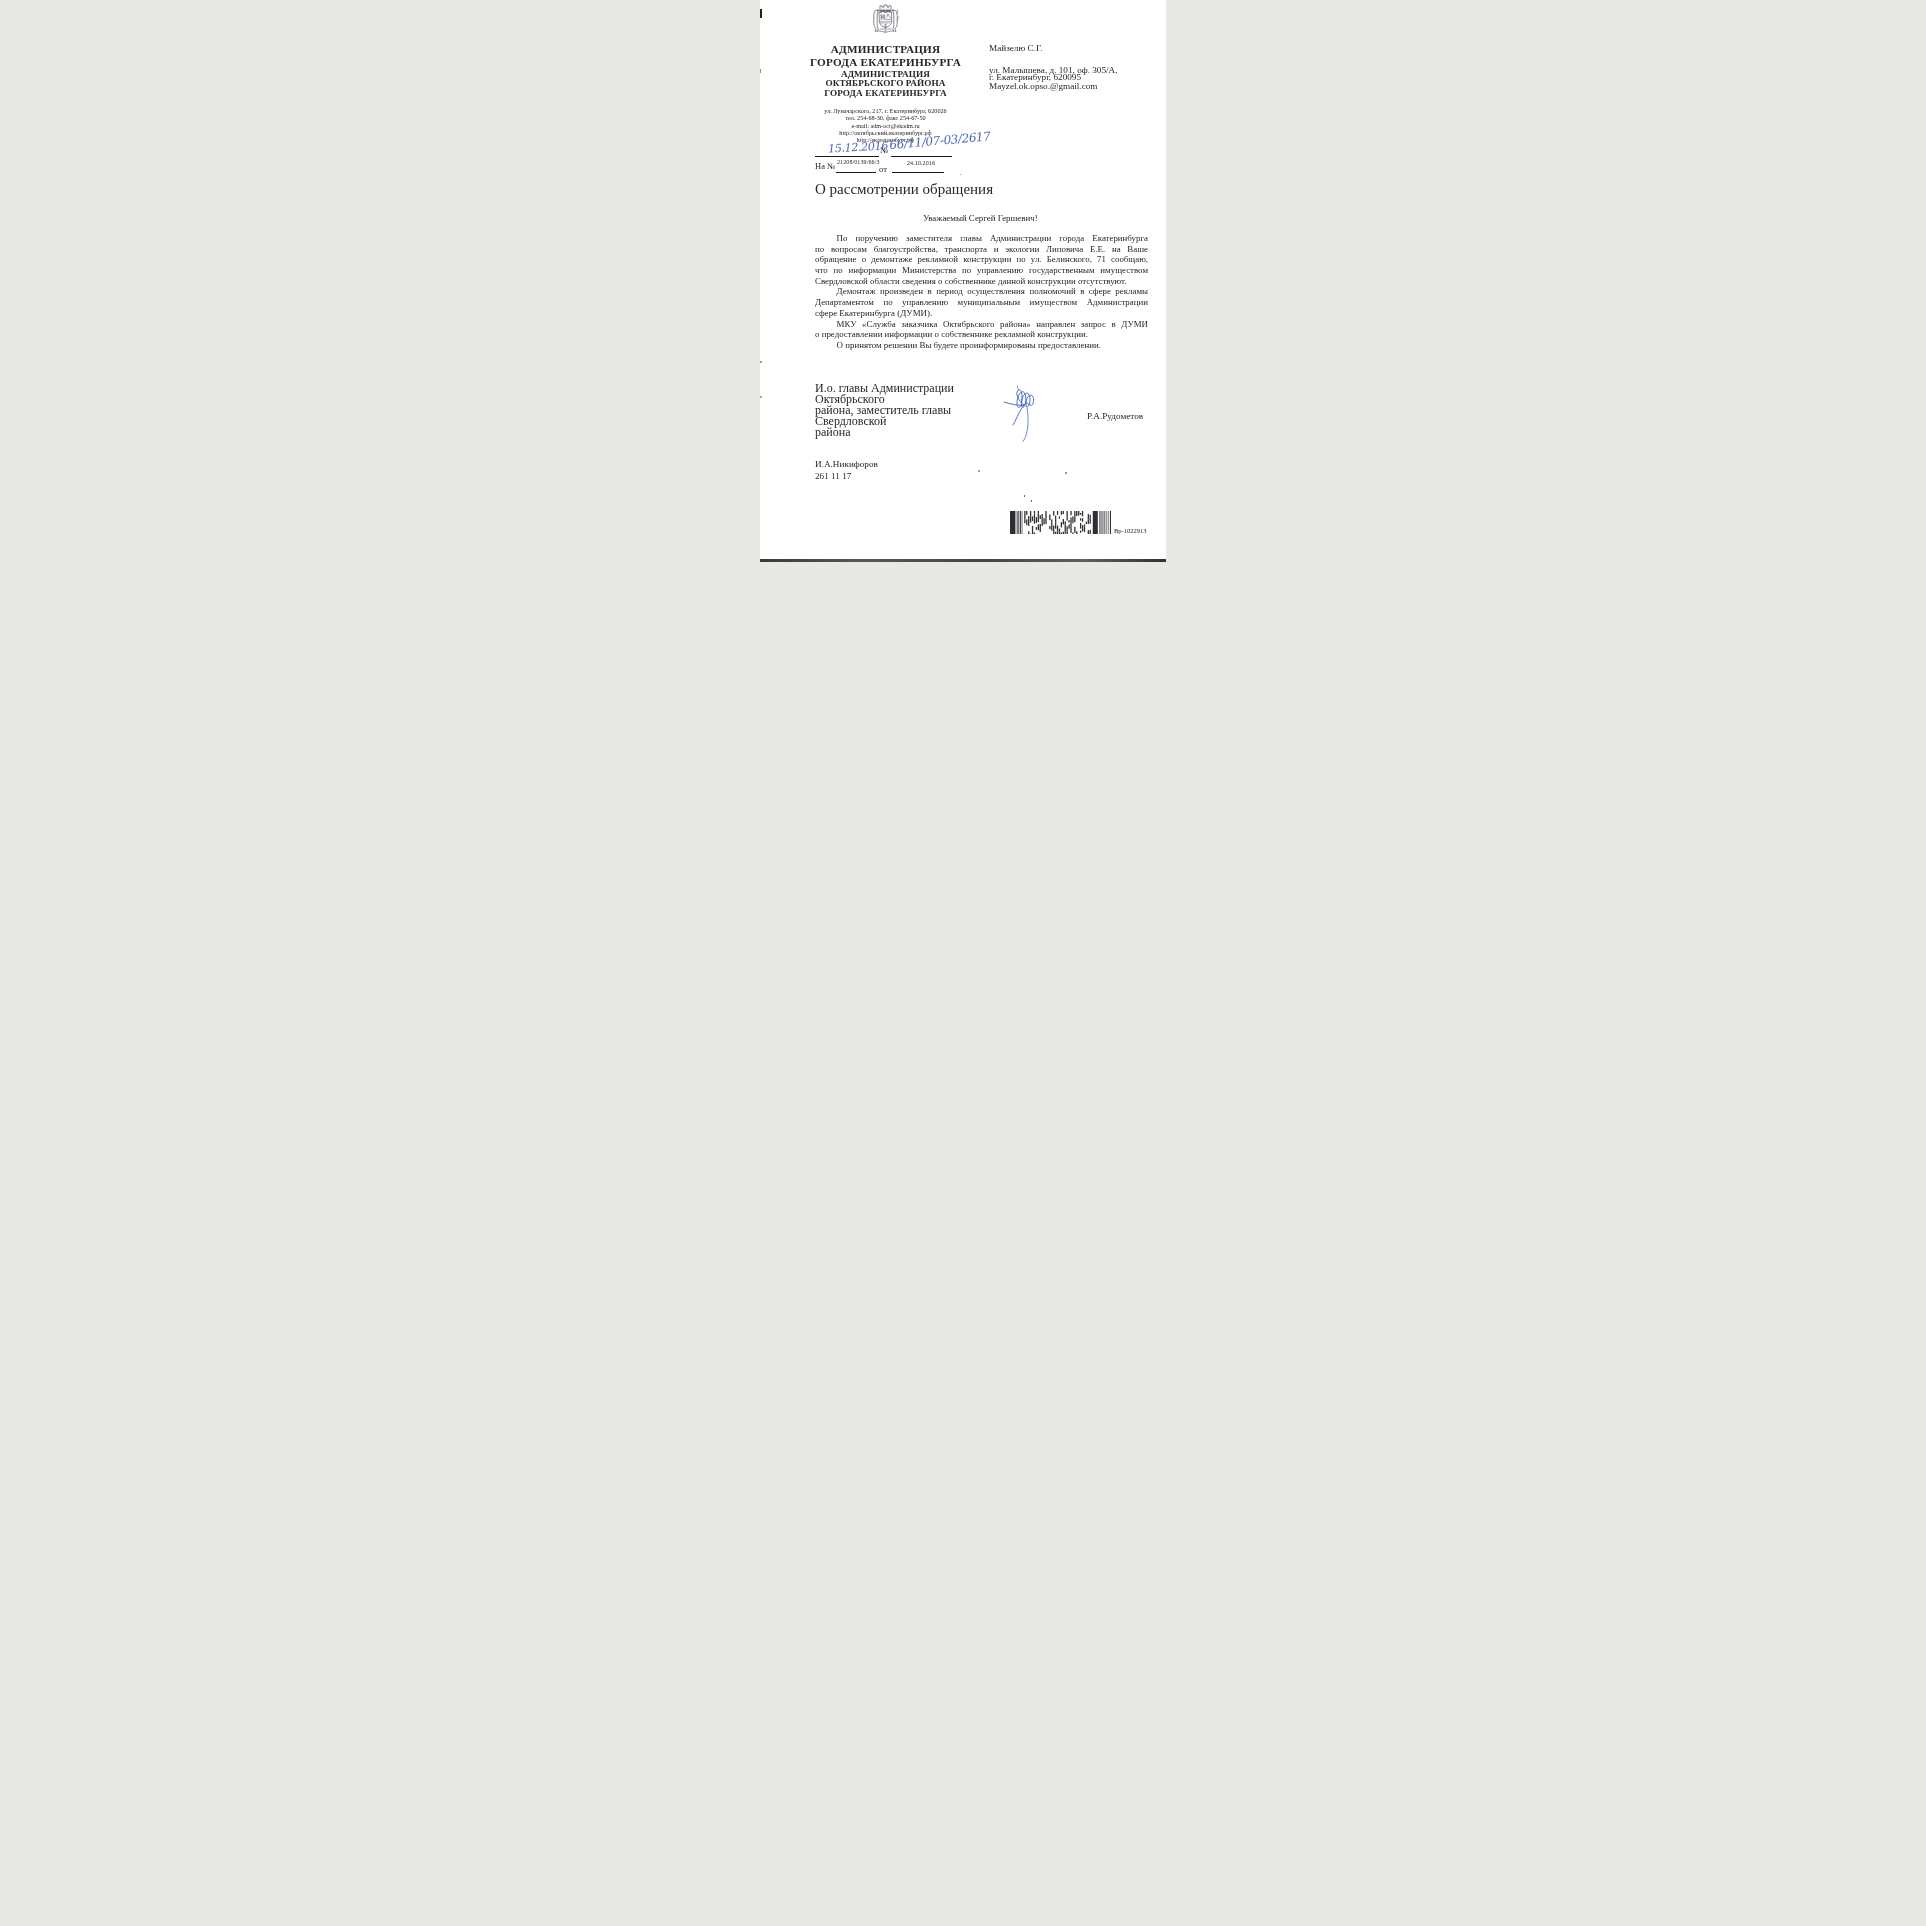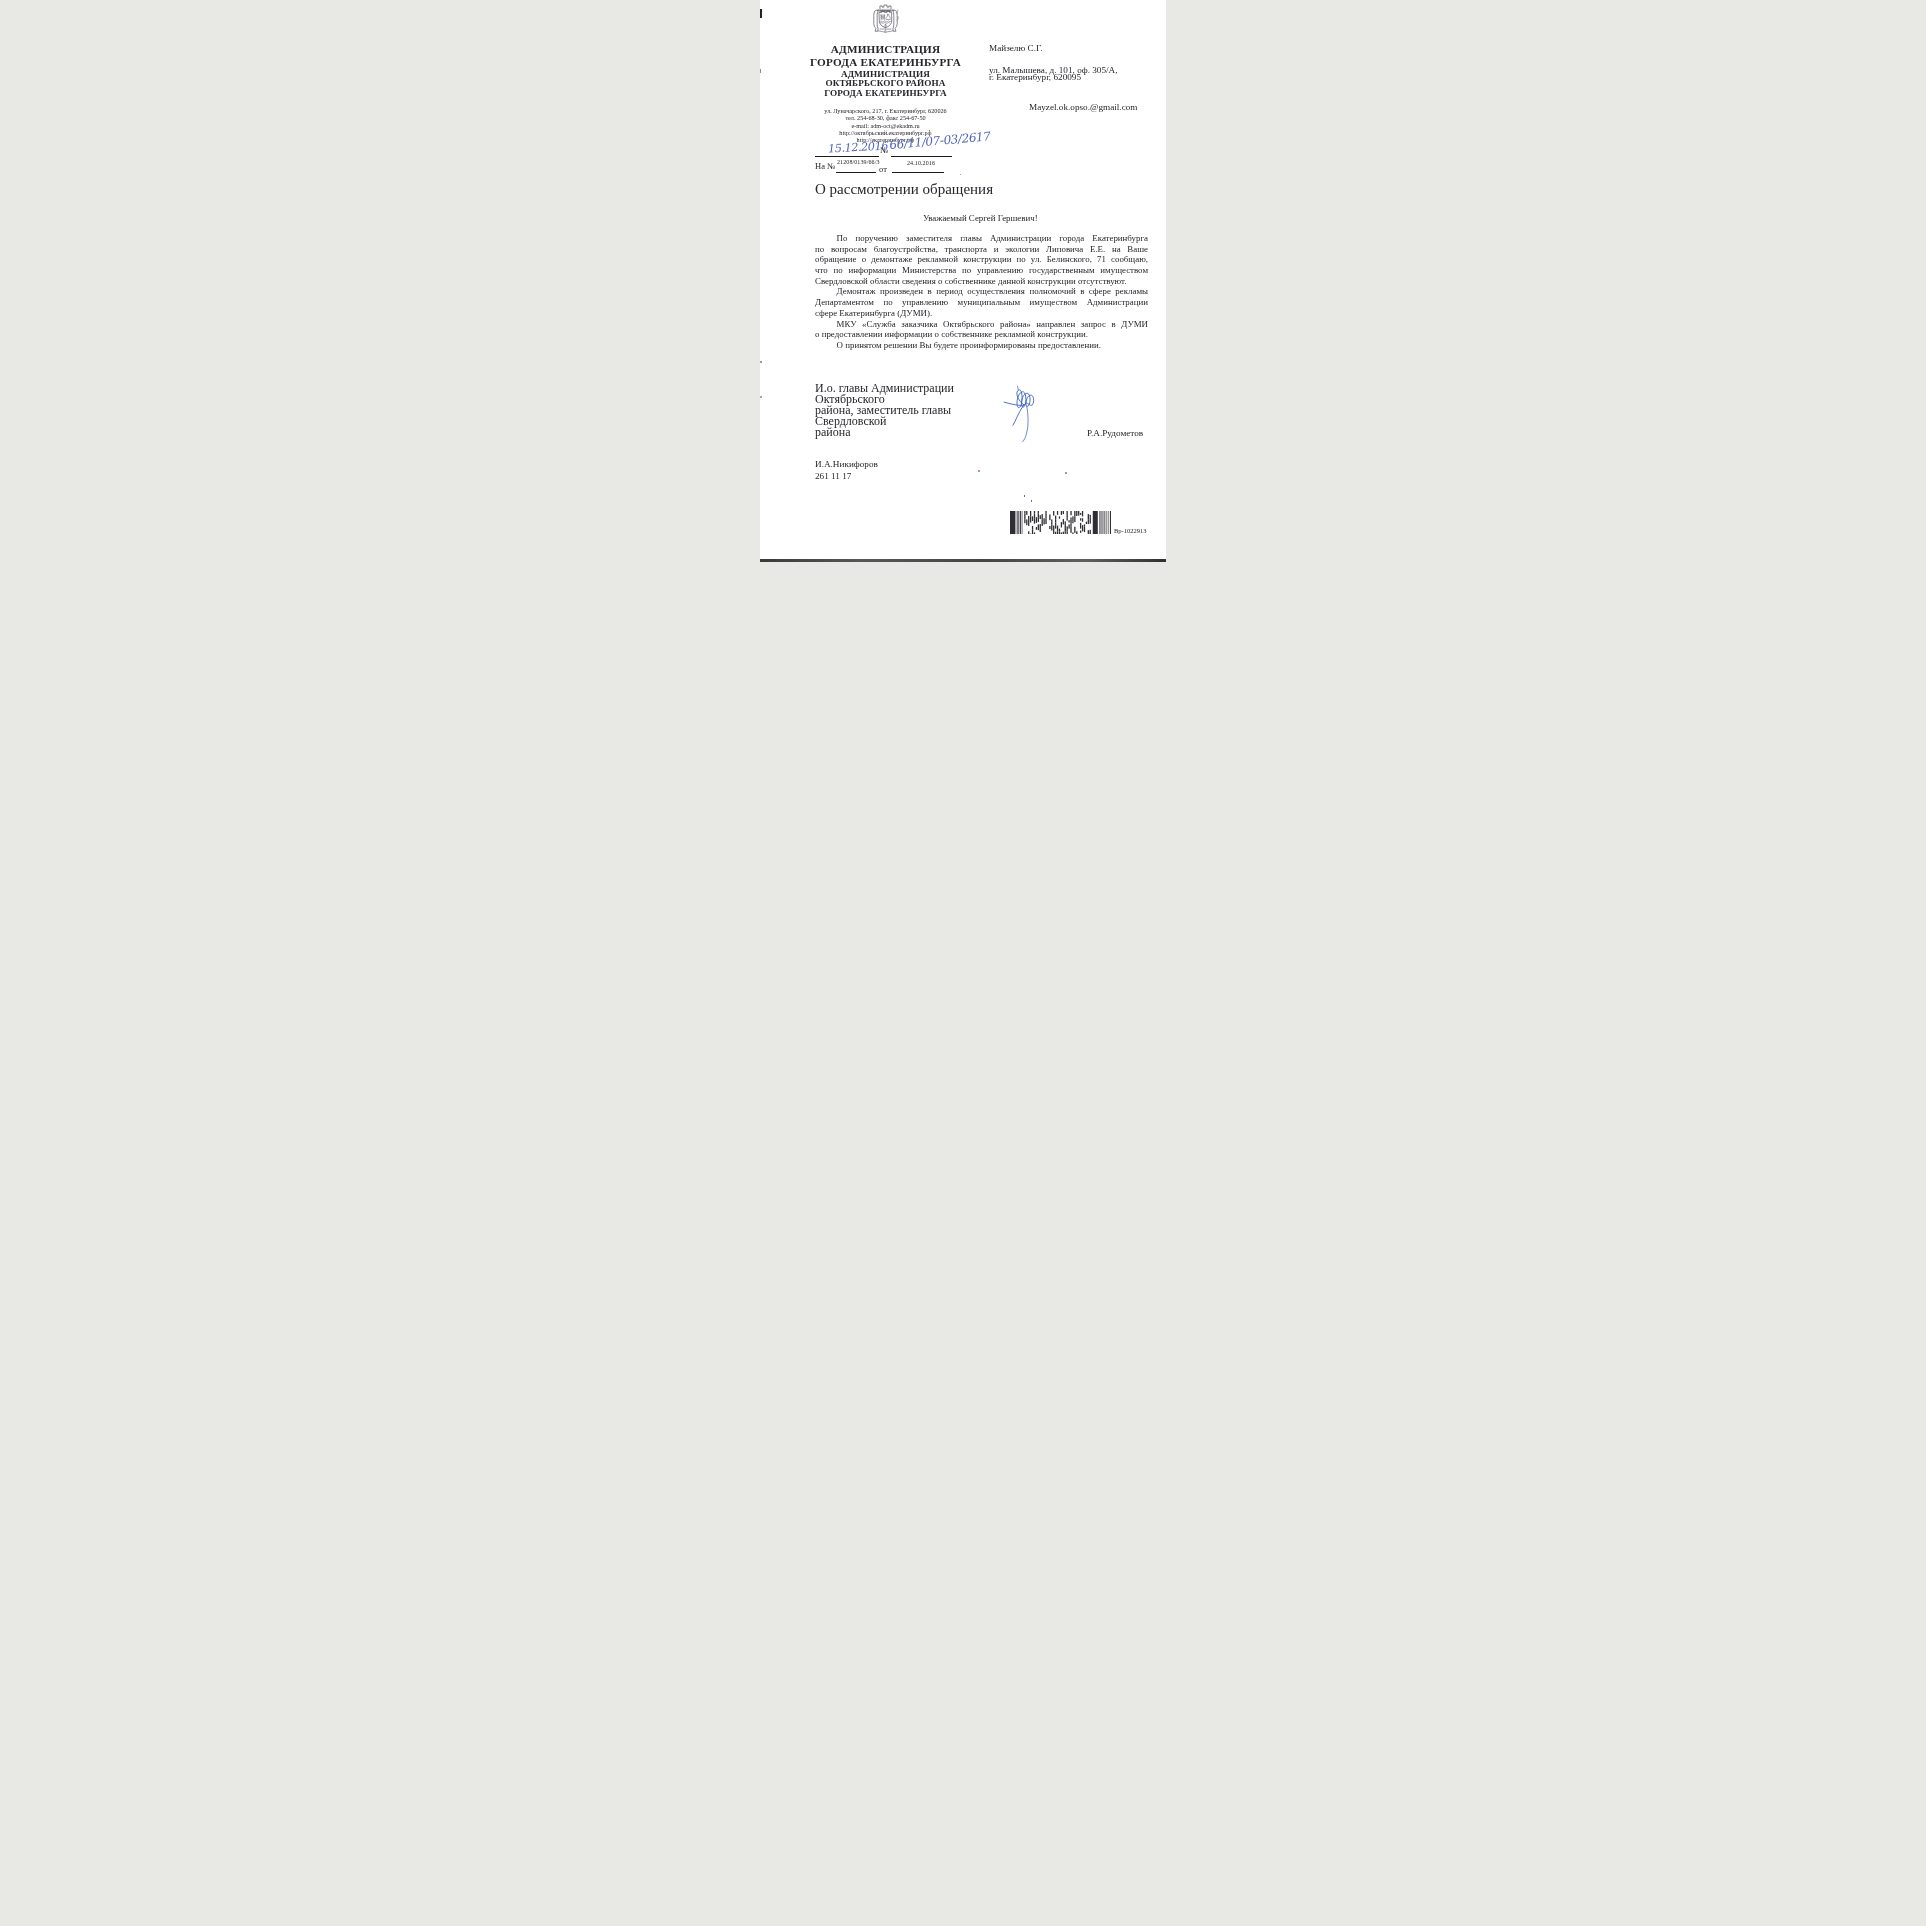--- a/index.html
+++ b/index.html
@@ -84,21 +84,21 @@
     <div class="addr">ул. Луначарского, 217, г. Екатеринбург, 620026</div>
     <div class="addr">тел. 254-68-30, факс 254-67-50</div>
     <div class="addr">e-mail: adm-oct@ekadm.ru</div>
     <div class="addr">http://октябрьский.екатеринбург.рф</div>
     <div class="addr">http://екатеринбург.рф</div>
   </div>
 
   <div class="abs rcp" style="left:229px; top:43px;">Майзелю С.Г.</div>
   <div class="abs rcp" style="left:229px; top:65px;">ул. Малышева, д. 101, оф. 305/А,</div>
   <div class="abs rcp" style="left:229px; top:72px;">г. Екатеринбург, 620095</div>
-  <div class="abs rcp" style="left:229px; top:102px;margin-left:40px;">Mayzel.ok.opso.@gmail.com</div>
+  <div class="abs rcp" style="left:229px; top:81px;">Mayzel.ok.opso.@gmail.com</div>
 
   <div class="abs hand" style="left:68px; top:141px; transform:rotate(-3deg);">15.12.2016</div>
   <div class="abs plain22" style="left:120px; top:145px;">№</div>
   <div class="abs hand" style="left:130px; top:138px; transform:rotate(-5deg); transform-origin:left bottom; font-size:12px;">66/11/07-03/2617</div>
   <div class="abs uline" style="left:55px; top:156px; width:64px;"></div>
   <div class="abs uline" style="left:131px; top:156px; width:61px;"></div>
 
   <div class="abs plain22" style="left:55px; top:161px;">На №</div>
   <div class="abs typed15" style="left:77px; top:159px;">21208/0139/66/3</div>
   <div class="abs plain22" style="left:119px; top:164px;">от</div>
@@ -131,21 +131,21 @@
   </div>
 
   <div class="abs" style="left:243px; top:385px; width:65px; height:58px;">
     <svg viewBox="0 0 170 150" width="65" height="58" fill="none" stroke="#3c63c2" stroke-width="2.4" stroke-linecap="round">
       <path d="M3 44 C24 50 44 54 56 52 C38 40 30 16 42 12 C53 9 52 56 42 58 C33 60 35 22 50 17 C63 13 62 55 53 57 C45 59 47 25 61 21 C74 17 73 53 64 55 C57 57 59 29 71 26 C83 23 82 50 75 52 C68 54 64 42 58 48 C48 58 40 76 31 95 L26 104"></path>
       <path d="M62 54 C66 76 68 102 61 128 C59 136 56 142 52 147" stroke-width="2"></path>
       <path d="M40 12 L38 2" stroke-width="1.8"></path>
     </svg>
   </div>
 
-  <div class="abs name24" style="left:327px; top:428px;">Р.А.Рудометов</div>
+  <div class="abs name24" style="left:327px; top:411px;">Р.А.Рудометов</div>
 
   <div class="abs name24" style="left:55px; top:459px;">И.А.Никифоров</div>
   <div class="abs name24" style="left:55px; top:471px;">261 11 17</div>
 
   <div class="abs" style="left:250px; top:511px; width:102px; height:23px;">
     <svg id="barcode-svg" viewBox="0 0 244 60" width="102" height="23" preserveAspectRatio="none">
         <rect x="0" y="0" width="13" height="60" fill="#2e2e33"></rect>
         <rect x="16" y="0" width="2.2" height="60" fill="#2e2e33"></rect>
         <rect x="20" y="0" width="2.2" height="60" fill="#2e2e33"></rect>
         <rect x="24" y="0" width="2.2" height="60" fill="#2e2e33"></rect>

